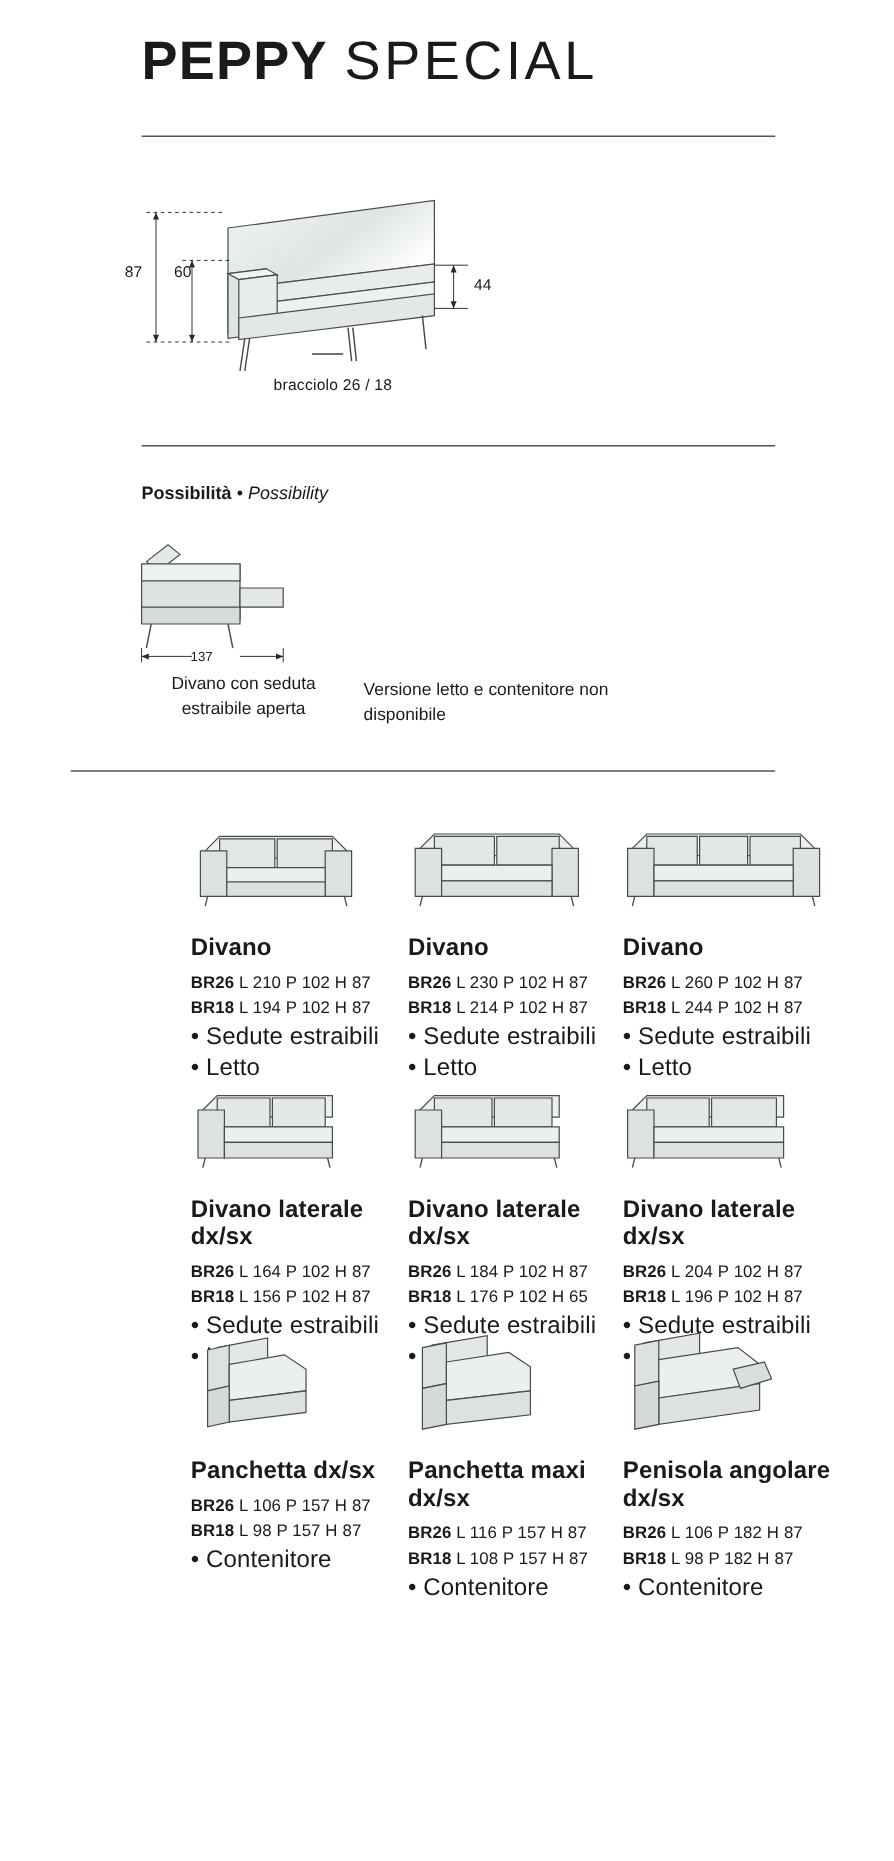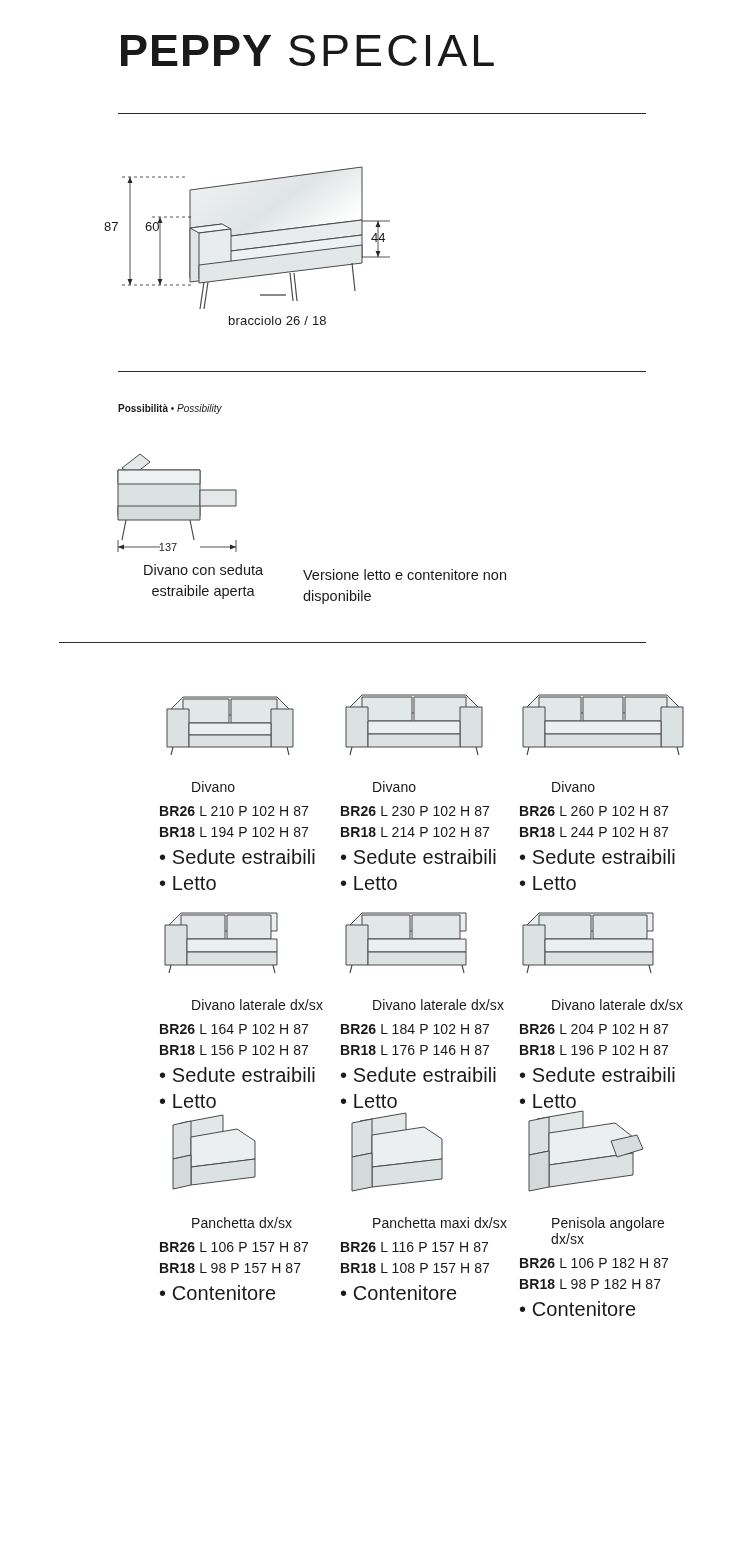--- a/index.html
+++ b/index.html
@@ -64,21 +64,21 @@
     font-size: 13px;
     color: #1a1a1a;
     letter-spacing: 0.2px;
   }
 
   
   .possib-head {
     position: absolute;
     left: 118px;
     top: 403px;
-    font-size: 10px;
+    font-size: 15px;
   }
   .possib-head b { font-weight: 700; }
   .possib-head i { font-style: italic; font-weight: 400; }
 
   .possib-draw {
     position: absolute;
     left: 100px;
     top: 440px;
     width: 260px;
     height: 120px;
@@ -121,25 +121,24 @@
   .cell.c1 { left: 340px; }
   .cell.c2 { left: 519px; }
 
   .cell-art {
     height: 90px;
     display: flex;
     align-items: flex-end;
     justify-content: flex-start;
   }
   .cell-name {
-    font-size: 14px;
-    font-weight: 400;
+    font-size: 20px;
+    font-weight: 700;
     margin-top: 14px;
     letter-spacing: 0.1px;
-    margin-left: 32px;
   }
   .cell-dim {
     font-size: 14px;
     margin-top: 5px;
     letter-spacing: 0.1px;
     white-space: nowrap;
   }
   .cell-dim b { font-weight: 700; }
   .cell-feat {
     font-size: 20px;
@@ -215,21 +214,21 @@
     </g>
     <g fill="#2a2a2a">
       <path d="M278 76 l-2.5 6 h5 Z"></path>
       <path d="M278 112 l-2.5 -6 h5 Z"></path>
     </g>
 
     <path d="M160 150 L186 150" stroke="#2a2a2a" stroke-width="1.1" fill="none"></path>
   </svg>
   <span class="dim-label" style="left:4px; top:74px;">87</span>
   <span class="dim-label" style="left:45px; top:74px;text-align:center;">60</span>
-  <span class="dim-label" style="left:271px; top:85px;">44</span>
+  <span class="dim-label" style="left:295px; top:85px;">44</span>
 </div>
 <span class="braccio-label">bracciolo 26 / 18</span>
 
 <div class="rule rule-2"></div>
 
 <div class="possib-head">
   <b>Possibilità</b>
   <span>•</span>
   <i>Possibility</i>
 </div>
@@ -400,21 +399,21 @@
             <path d="M28 59 L126 59 L126 72 L28 72 Z" fill="#dce2e2"></path>
           </g>
           <g stroke="#4a4a4a" stroke-width="1.1" fill="none">
             <path d="M12 72 L10 80"></path>
               <path d="M122 72 L124 80"></path>
           </g>
         </svg>
       </div>
       <div class="cell-name">Divano laterale dx/sx</div>
       <div class="cell-dim first"><b>BR26</b> <span>L 184 P 102 H 87</span></div>
-      <div class="cell-dim"><b>BR18</b> <span>L 176 P 146 H 87</span></div>
+      <div class="cell-dim"><b>BR18</b> <span>L 176 P 102 H 65</span></div>
       <div class="cell-feat">
         <div>• Sedute estraibili</div>
         <div>• Letto</div>
       </div>
     </div>
 
     <div class="cell c2">
       <div class="cell-art">
         <svg width="155" height="90" viewBox="0 0 155 90">
           <g stroke="#4a4a4a" stroke-width="1" fill="#e4e8e8">

